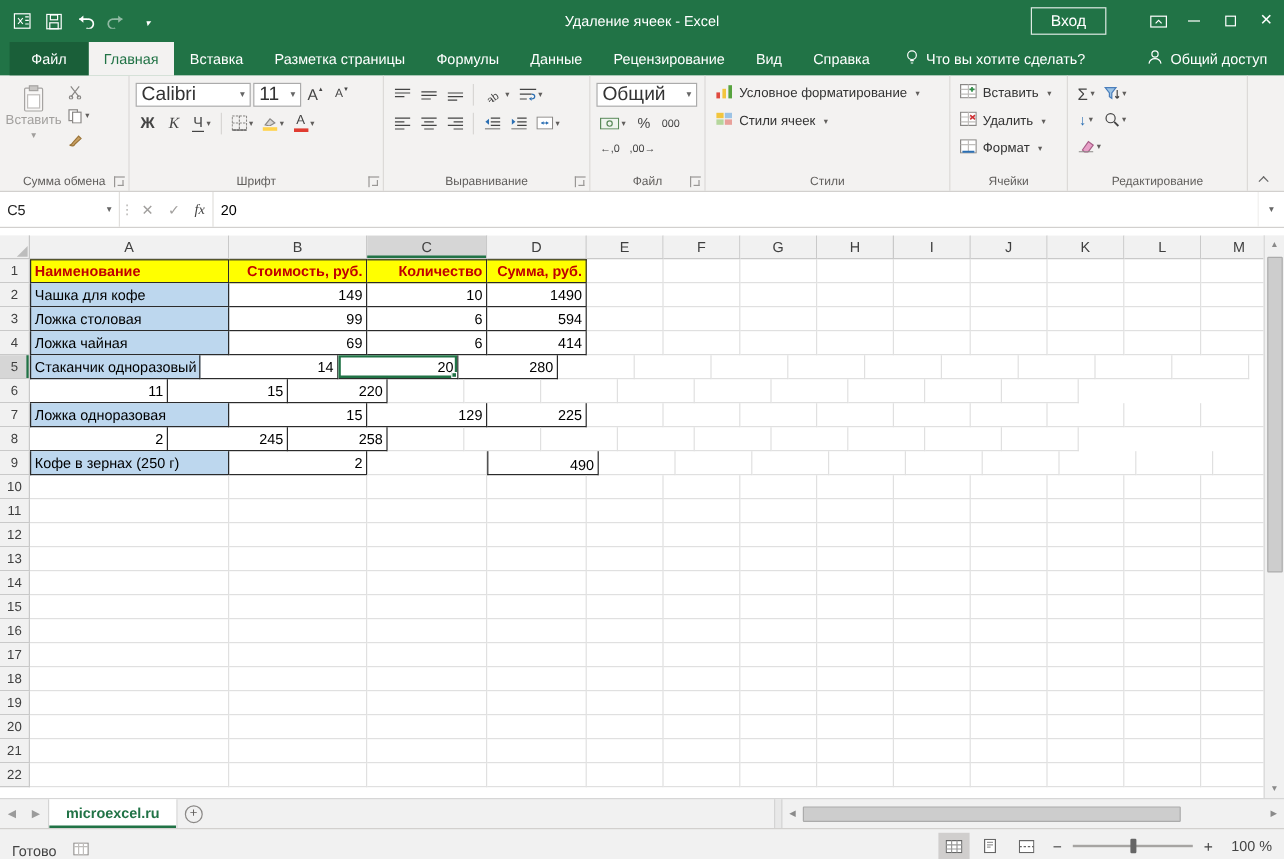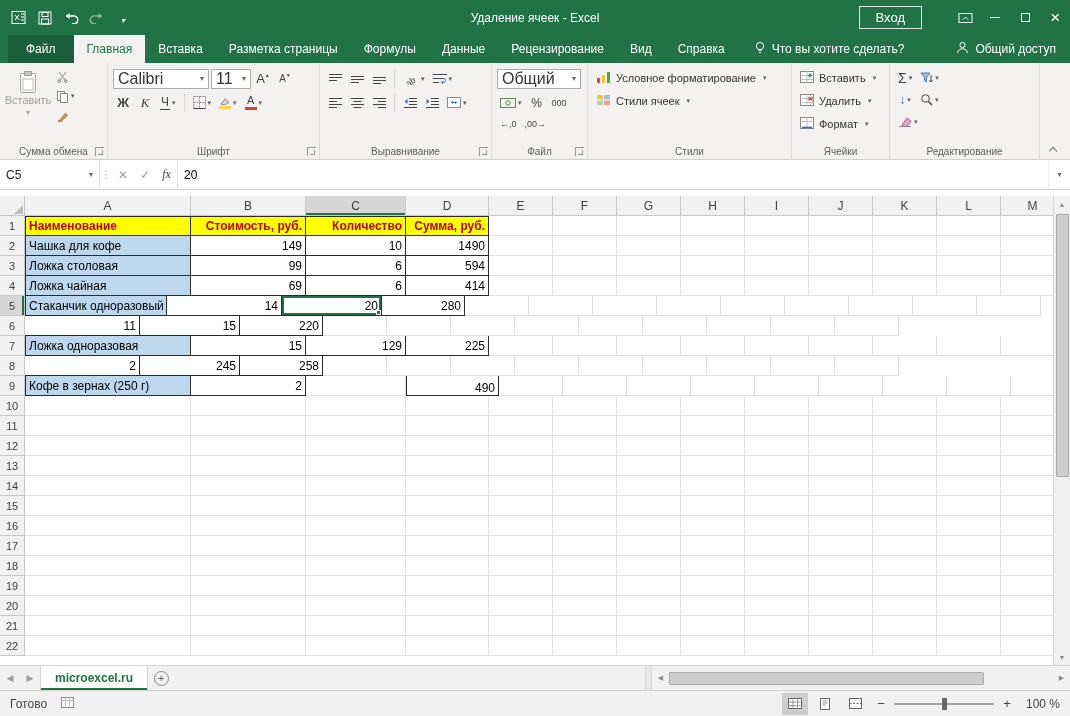--- a/index.html
+++ b/index.html
@@ -114,21 +114,21 @@
   .addsheet i::before{content:"+"}
   .hscroll{margin-left:auto;display:flex;align-items:center;width:425px}
   .hsplit{width:7px;height:100%;border-left:1px solid #d4d4d4;border-right:1px solid #d4d4d4;background:#e8e8e8}
   .harr{width:17px;display:flex;align-items:center;justify-content:center;color:#8a8a8a;font-size:7px}
   .harr.l::before{content:"◀"}
   .harr.r::before{content:"▶"}
   .htrack{flex:1;height:17px;display:flex;align-items:center;position:relative}
   .hthumb{display:block;width:82%;height:13px;background:#cdcdcd;border:1px solid #ababab;border-radius:1px}
 
   
-  .statusbar{height:26px;background:#f1f1f1;border-top:1px solid #d2d0ce;display:flex;align-items:center;flex:none}
+  .statusbar{height:26px;background:#f1f1f1;border-top:1px solid #d2d0ce;display:flex;align-items:flex-end;flex:none}
   .sb-left{display:flex;align-items:center;gap:14px;padding-left:10px;font-size:12px;color:#444}
   .sb-right{margin-left:auto;display:flex;align-items:center;gap:4px;padding-right:10px}
   .viewbtn{width:26px;height:22px;display:flex;align-items:center;justify-content:center}
   .viewbtn.active{background:#d0cecd}
   .zbtn{width:18px;text-align:center;color:#444;font-size:13px}
   .zoom-out::before{content:"−"}
   .zoom-in::before{content:"+"}
   .zoom-slider{width:100px;height:16px;position:relative;display:flex;align-items:center}
   .ztrack{display:block;width:100%;height:2px;background:#a6a4a2}
   .znotch{position:absolute;left:50%;top:4px;width:1px;height:8px;background:#8a8886}

